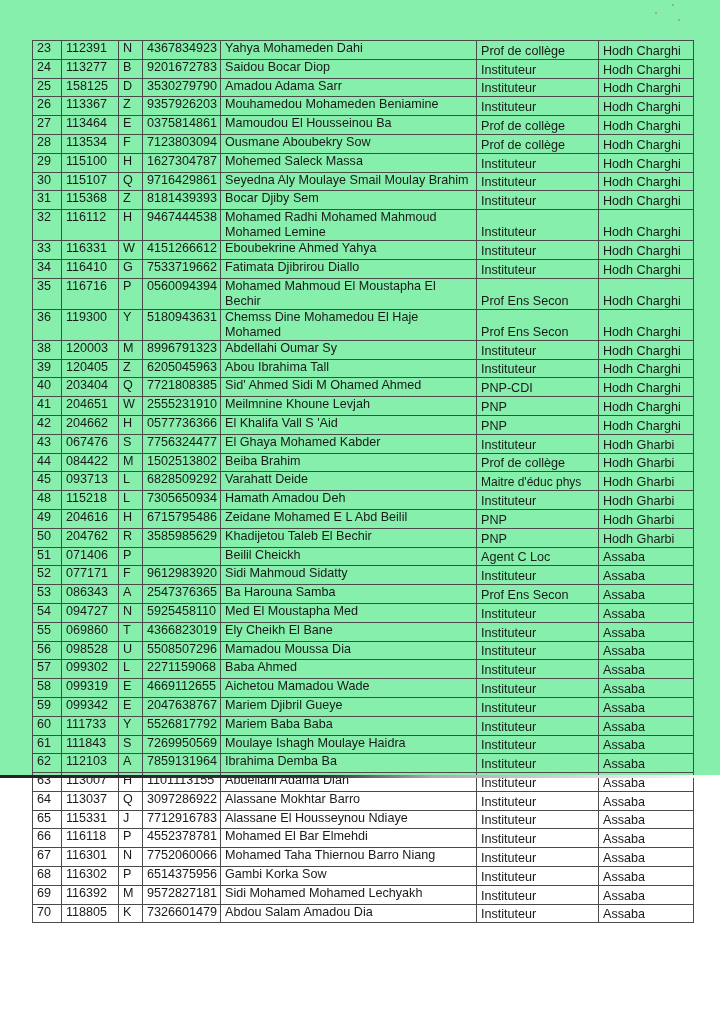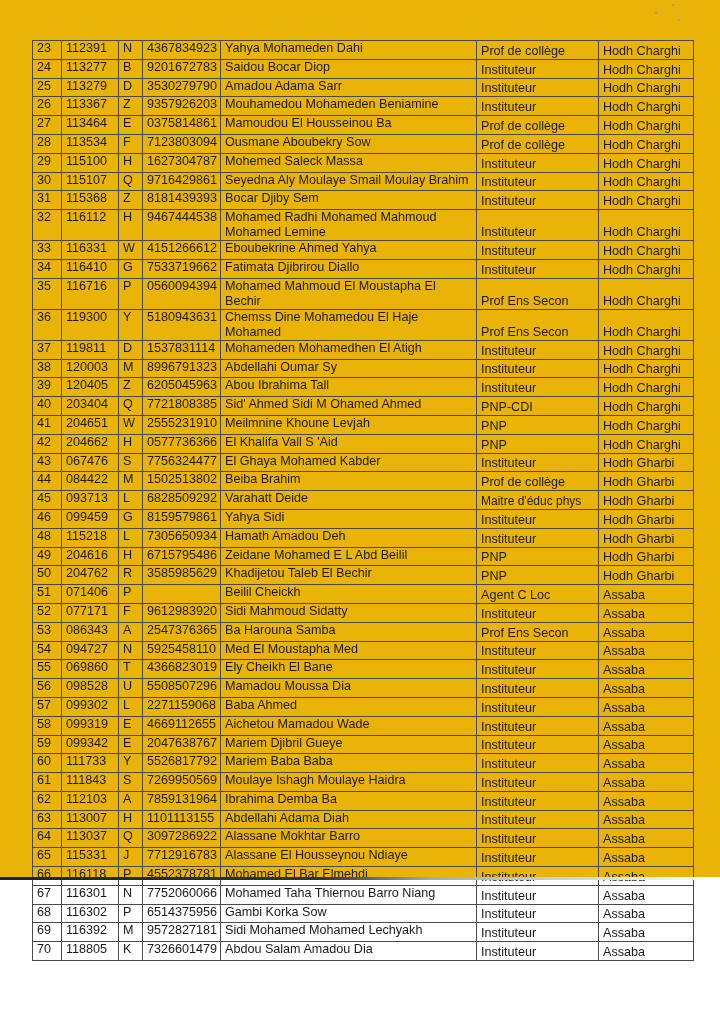--- a/index.html
+++ b/index.html
@@ -1,20 +1,20 @@
 <!DOCTYPE html>
 <html><head>
 <meta charset="utf-8">
 <style>
   html, body { margin: 0; padding: 0; }
   body {
     width: 720px; height: 1014px; background: #ffffff; position: relative; overflow: hidden;
     font-family: "Liberation Sans", "DejaVu Sans", sans-serif;
   }
-  .page { position: absolute; left: 0; top: 0; width: 720px; height: 880px; background: #eab308; }
+  .page { position: absolute; left: 0; top: 0; width: 720px; height: 778px; background: #86efac; }
   table.roster {
     position: absolute; left: 32px; top: 40px; width: 661px;
     border-collapse: collapse; table-layout: fixed;
     font-size: 12.6px; color: #1a1a1a;
   }
   table.roster td {
     border: 1px solid #4a4a4a; padding: 0 4px; height: 17.8px; line-height: 15px;
     vertical-align: top; white-space: nowrap; overflow: hidden;
   }
   table.roster td.name { white-space: normal; }
@@ -63,21 +63,21 @@
           <td class="num">24</td>
           <td class="mat">113277</td>
           <td class="key">B</td>
           <td class="nni">9201672783</td>
           <td class="name">Saidou Bocar Diop</td>
           <td class="job">Instituteur</td>
           <td class="region">Hodh Charghi</td>
         </tr>
         <tr>
           <td class="num">25</td>
-          <td class="mat">113279</td>
+          <td class="mat">158125</td>
           <td class="key">D</td>
           <td class="nni">3530279790</td>
           <td class="name">Amadou Adama Sarr</td>
           <td class="job">Instituteur</td>
           <td class="region">Hodh Charghi</td>
         </tr>
         <tr>
           <td class="num">26</td>
           <td class="mat">113367</td>
           <td class="key">Z</td>
@@ -170,29 +170,20 @@
         <tr>
           <td class="num">36</td>
           <td class="mat">119300</td>
           <td class="key">Y</td>
           <td class="nni">5180943631</td>
           <td class="name">Chemss Dine Mohamedou El Haje Mohamed</td>
           <td class="job">Prof Ens Secon</td>
           <td class="region">Hodh Charghi</td>
         </tr>
         <tr>
-          <td class="num">37</td>
-          <td class="mat">119811</td>
-          <td class="key">D</td>
-          <td class="nni">1537831114</td>
-          <td class="name">Mohameden Mohamedhen El Atigh</td>
-          <td class="job">Instituteur</td>
-          <td class="region">Hodh Charghi</td>
-        </tr>
-        <tr>
           <td class="num">38</td>
           <td class="mat">120003</td>
           <td class="key">M</td>
           <td class="nni">8996791323</td>
           <td class="name">Abdellahi Oumar Sy</td>
           <td class="job">Instituteur</td>
           <td class="region">Hodh Charghi</td>
         </tr>
         <tr>
           <td class="num">39</td>
@@ -248,29 +239,20 @@
           <td class="job">Prof de collège</td>
           <td class="region">Hodh Gharbi</td>
         </tr>
         <tr>
           <td class="num">45</td>
           <td class="mat">093713</td>
           <td class="key">L</td>
           <td class="nni">6828509292</td>
           <td class="name">Varahatt Deide</td>
           <td class="job small">Maitre d'éduc phys</td>
-          <td class="region">Hodh Gharbi</td>
-        </tr>
-        <tr>
-          <td class="num">46</td>
-          <td class="mat">099459</td>
-          <td class="key">G</td>
-          <td class="nni">8159579861</td>
-          <td class="name">Yahya Sidi</td>
-          <td class="job">Instituteur</td>
           <td class="region">Hodh Gharbi</td>
         </tr>
         <tr>
           <td class="num">48</td>
           <td class="mat">115218</td>
           <td class="key">L</td>
           <td class="nni">7305650934</td>
           <td class="name">Hamath Amadou Deh</td>
           <td class="job">Instituteur</td>
           <td class="region">Hodh Gharbi</td>

